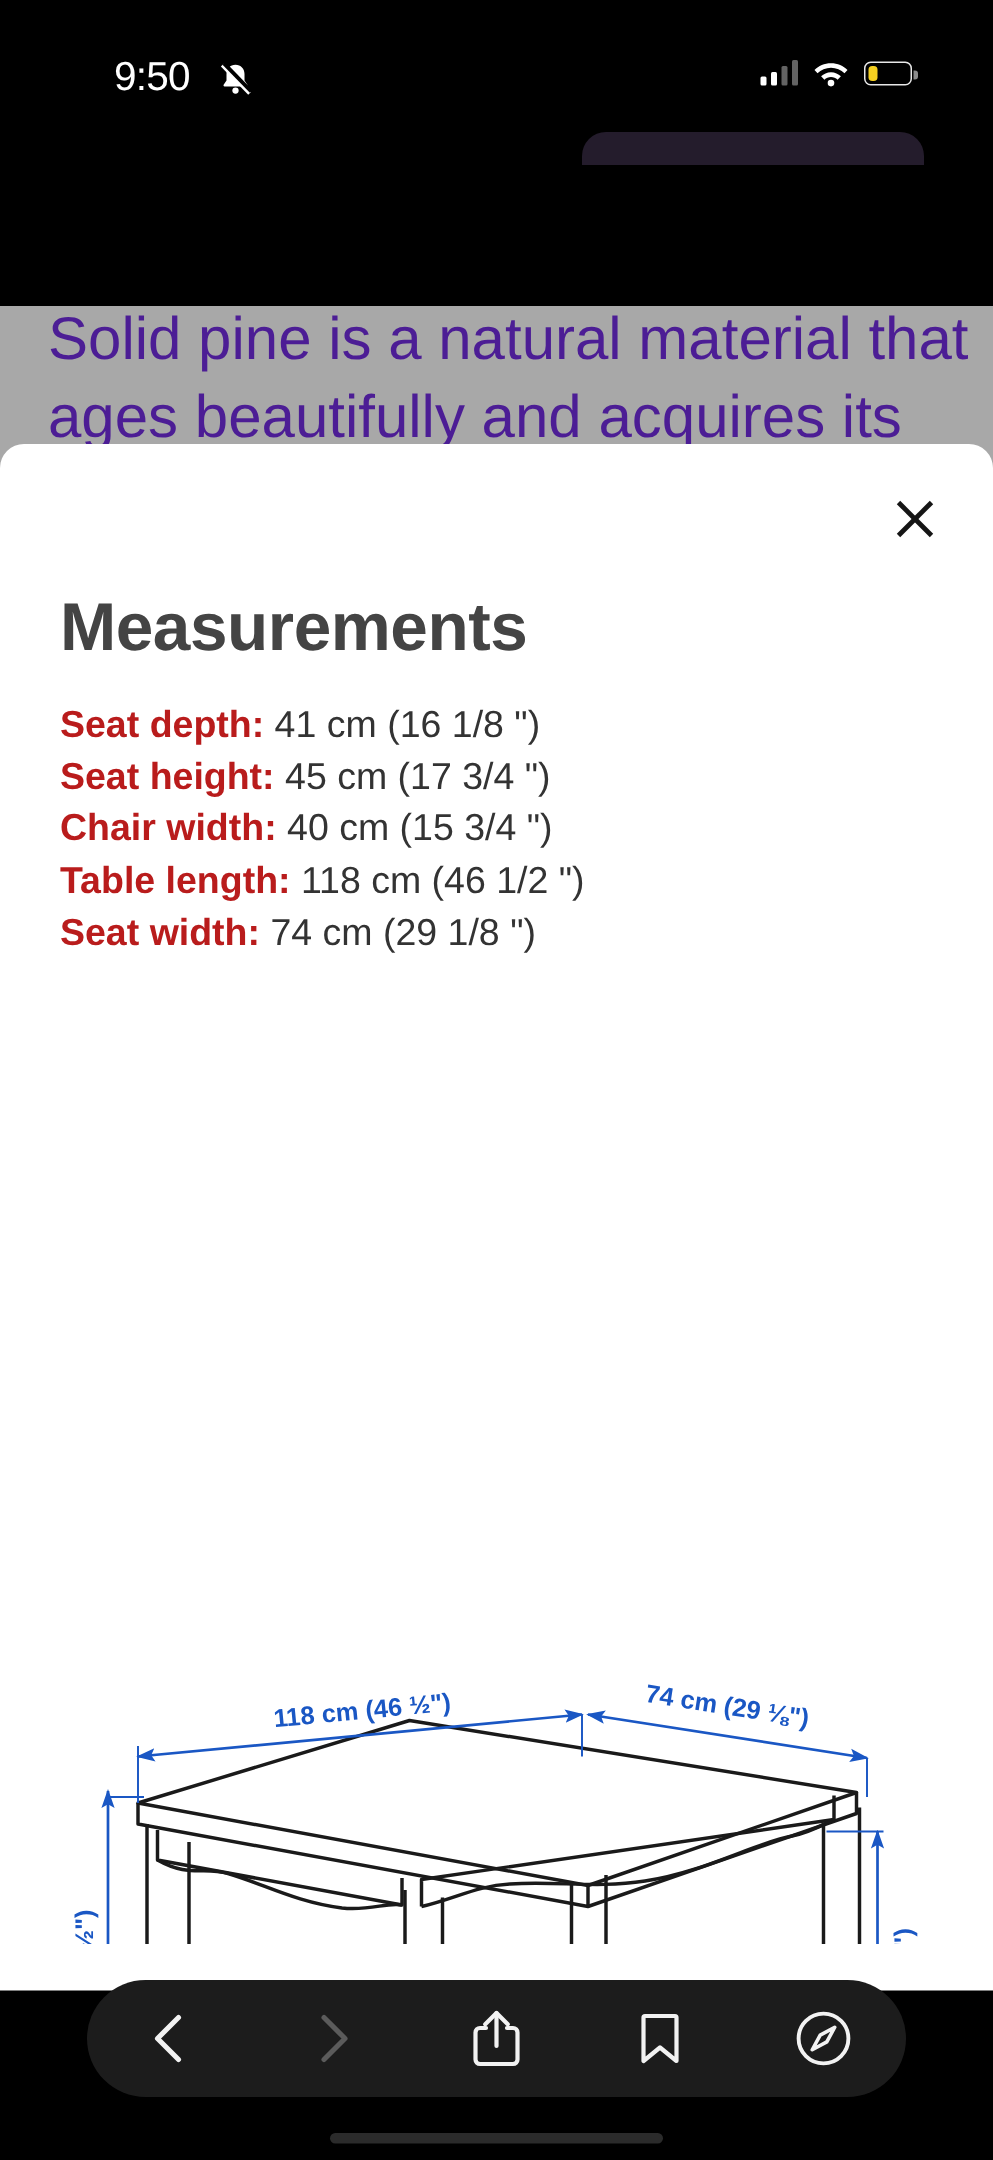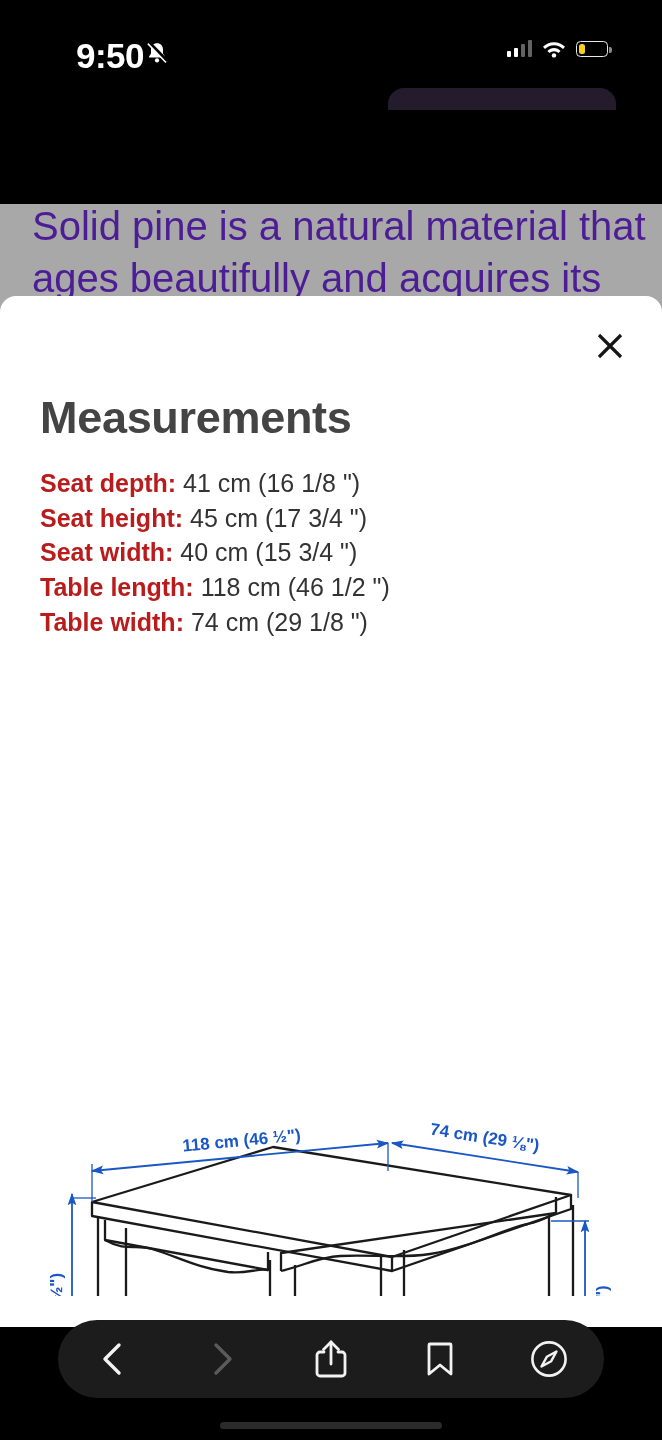--- a/index.html
+++ b/index.html
@@ -17,21 +17,21 @@
   }
 
   
   #status-bar {
     position: absolute; top: 0; left: 0;
     width: 662px; height: 100px;
     background: #000;
   }
   #status-time {
     position: absolute; left: 76px; top: 36px;
-    color: #fff; font-size: 35px; font-weight: bold;
+    color: #fff; font-size: 27px; font-weight: normal;
     letter-spacing: -0.5px;
   }
   #silent-icon {
     position: absolute; left: 144px; top: 40px;
     width: 26px; height: 26px;
   }
   #status-right {
     position: absolute; right: 54px; top: 40px;
     display: flex; align-items: center; gap: 10px;
   }
@@ -215,29 +215,29 @@
     <div id="measure-list">
       <div class="measure-row">
         <span class="measure-label">Seat depth:</span>
         <span class="measure-value">41 cm (16 1/8 ")</span>
       </div>
       <div class="measure-row">
         <span class="measure-label">Seat height:</span>
         <span class="measure-value">45 cm (17 3/4 ")</span>
       </div>
       <div class="measure-row">
-        <span class="measure-label">Seat width:</span>
+        <span class="measure-label">Chair width:</span>
         <span class="measure-value">40 cm (15 3/4 ")</span>
       </div>
       <div class="measure-row">
         <span class="measure-label">Table length:</span>
         <span class="measure-value">118 cm (46 1/2 ")</span>
       </div>
       <div class="measure-row">
-        <span class="measure-label">Table width:</span>
+        <span class="measure-label">Seat width:</span>
         <span class="measure-value">74 cm (29 1/8 ")</span>
       </div>
     </div>
 
     <div id="diagram-wrap">
       <svg id="diagram-svg" viewBox="0 0 662 480">
         <defs>
           <marker id="arrL" viewBox="0 0 10 10" refX="9" refY="5" markerWidth="7" markerHeight="7" orient="auto-start-reverse">
             <path d="M 10 5 L 0 1.5 L 2 5 L 0 8.5 z" fill="#1a57c4"></path>
           </marker>

